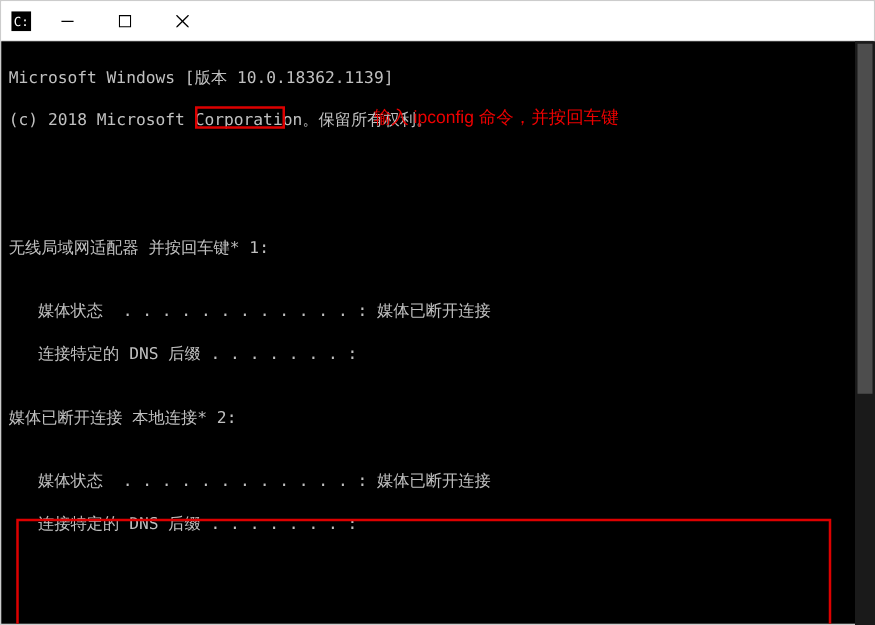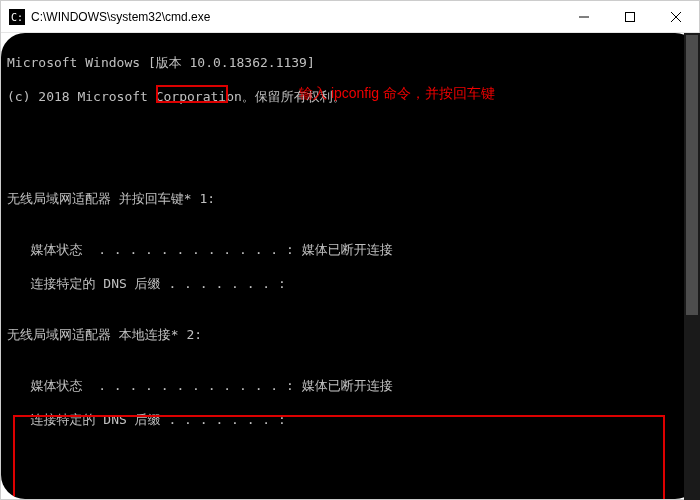--- a/index.html
+++ b/index.html
@@ -59,21 +59,20 @@
   flex: 1;
   background: #000;
   color: #c0c0c0;
   font-size: 13px;
   line-height: 17px;
   padding: 4px 6px;
   font-family: "NSimSun", "SimSun", "Consolas", monospace;
   position: relative;
   white-space: pre;
   overflow: hidden;
-  border-radius: 24px;
 }
 .line { white-space: pre; }
 .hl-box-cmd {
   position: absolute;
   border: 2px solid #d00;
   left: 155px;
   top: 52px;
   width: 72px;
   height: 18px;
   pointer-events: none;
@@ -119,21 +118,20 @@
 
 <div class="window">
 
   <div class="titlebar">
     <span class="titlebar-icon">
       <svg viewBox="0 0 16 16">
           <rect x="0" y="0" width="16" height="16" fill="#000"></rect>
           <text x="2" y="12" font-size="10" fill="#fff" font-family="monospace">C:</text>
         </svg>
     </span>
-    <span class="titlebar-title">C:\WINDOWS\system32\cmd.exe</span>
     <div class="win-controls">
       <div class="win-btn">
         <svg viewBox="0 0 10 10">
             <line x1="0" y1="5" x2="10" y2="5" stroke="#000" stroke-width="1"></line>
           </svg>
       </div>
       <div class="win-btn">
         <svg viewBox="0 0 10 10">
             <rect x="0.5" y="0.5" width="9" height="9" fill="none" stroke="#000" stroke-width="1"></rect>
           </svg>
@@ -152,21 +150,21 @@
 <div class="line">(c) 2018 Microsoft Corporation。保留所有权利。</div>
 <div class="line"></div>
 <div class="line"></div>
 <div class="line"></div>
 <div class="line"></div>
 <div class="line">无线局域网适配器 并按回车键* 1:</div>
 <div class="line"></div>
 <div class="line">   媒体状态  . . . . . . . . . . . . : 媒体已断开连接</div>
 <div class="line">   连接特定的 DNS 后缀 . . . . . . . :</div>
 <div class="line"></div>
-<div class="line">无线局域网适配器 本地连接* 2:</div>
+<div class="line">媒体已断开连接 本地连接* 2:</div>
 <div class="line"></div>
 <div class="line">   媒体状态  . . . . . . . . . . . . : 媒体已断开连接</div>
 <div class="line">   连接特定的 DNS 后缀 . . . . . . . :</div>
 <div class="line"></div>
 
 <div class="line"></div>
 
 
 
 

